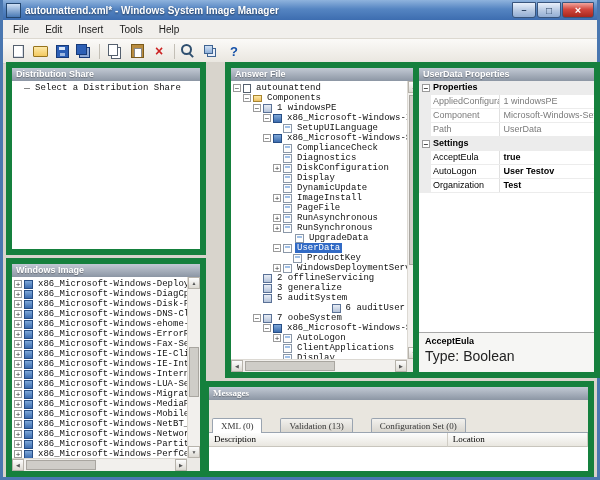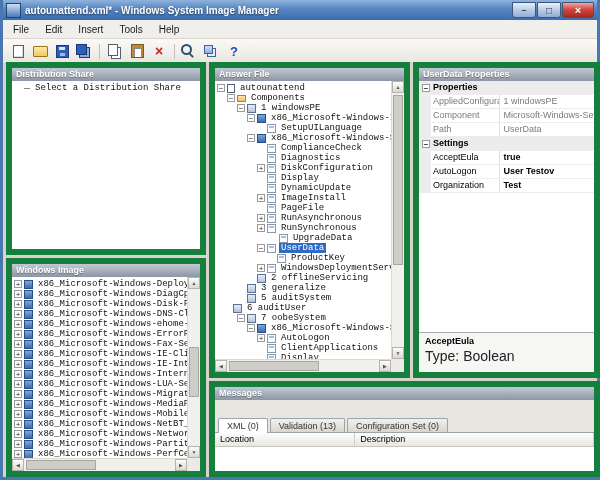--- a/index.html
+++ b/index.html
@@ -36,23 +36,23 @@
   .i-validate::after{content:"";position:absolute;width:2px;height:6px;background:#2f4f6f;left:7px;top:6px;transform:rotate(-45deg);}
   .i-config-set{width:7px;height:7px;background:linear-gradient(#cfe0f5,#8fb0d9);border:1px solid #3f6391;box-shadow:3px 3px 0 -1px #e8eef8,3px 3px 0 0 #3f6391;margin:-3px 4px 0 -3px;}
   .i-help::before{content:"?";color:#1450a8;font-weight:bold;font-size:13px;}
   
   .content{position:absolute;left:3px;right:3px;top:62px;bottom:3px;background:#d8d4cc;}
   .panel{position:absolute;border:6px solid #15803d;background:#fff;box-sizing:border-box;overflow:hidden;}
   .phead{height:13px;line-height:13px;background:linear-gradient(#c2c9d4,#8c96a4);color:#fff;font-size:9px;font-weight:bold;padding:0 4px;text-shadow:0 1px 1px rgba(0,0,0,.35);}
   .pbody{position:absolute;left:0;right:0;top:13px;bottom:0;background:#fff;overflow:hidden;}
   #p-dist{left:0;top:0;width:200px;height:193px;}
   #p-winimg{left:0;top:196px;width:200px;height:219px;}
-  #p-answer{left:203px;top:0;width:201px;height:316px;}
+  #p-answer{left:219px;top:0;width:201px;height:316px;}
   #p-props{left:407px;top:0;width:187px;height:316px;}
-  #p-msg{left:203px;top:319px;width:391px;height:96px;}
+  #p-msg{left:197px;top:319px;width:391px;height:96px;font-family:Liberation Serif, serif;}
   
   .treebody{position:absolute;inset:0;padding:2px 0;}
   .trow{display:flex;align-items:center;height:10px;line-height:10px;font-size:9px;color:#111;white-space:nowrap;overflow:hidden;}
   .exp{display:inline-block;width:8px;height:8px;line-height:7px;font-size:8px;text-align:center;border:1px solid #9a9a9a;background:#fff;color:#333;box-sizing:border-box;margin-right:2px;flex:none;}
   .exp.spacer{border:0;background:transparent;}
   .ticon{display:inline-block;width:9px;height:9px;box-sizing:border-box;margin-right:3px;flex:none;}
   .ticon.root{width:8px;background:#fff;border:1px solid #55606e;}
   .ticon.folder{height:7px;background:linear-gradient(#ffe9a8,#edc163);border:1px solid #a8852f;}
   .ticon.pass{background:linear-gradient(#e8edf5,#b4c3da);border:1px solid #5a7196;}
   .ticon.component{background:linear-gradient(#7fa8d9,#3c6cae);border:1px solid #274e86;}
@@ -75,21 +75,21 @@
   .prow{display:flex;height:13px;line-height:13px;font-size:9px;border-bottom:1px solid #ececec;background:linear-gradient(90deg,#ececec 0,#ececec 12px,#fff 12px);white-space:nowrap;}
   .prow.pcat{background:#ececec;font-weight:bold;align-items:center;}
   .prow.pcat .exp{margin:0 3px;}
   .plabel{width:46%;box-sizing:border-box;padding-left:14px;border-right:1px solid #e0e0e0;overflow:hidden;}
   .pvalue{flex:1;padding-left:4px;overflow:hidden;}
   .gray{color:#7b7b7b;} .bold{font-weight:bold;}
   .pdesc{position:absolute;left:0;right:0;bottom:0;height:40px;border-top:1px solid #a8a8a8;background:#f6f6f4;padding:3px 6px;box-sizing:border-box;}
   .pdesc .dt{font-size:9px;font-weight:bold;}
   .pdesc .dd{font-size:14px;color:#222;margin-top:2px;}
   
-  .tabrow{height:33px;background:#e9e6df;border-bottom:1px solid #9aa4b0;display:flex;align-items:flex-end;padding-left:3px;box-sizing:border-box;}
+  .tabrow{height:33px;background:#e9e6df;border-bottom:1px solid #9aa4b0;display:flex;align-items:flex-end;padding-left:3px;box-sizing:border-box;gap:16px;}
   .tab{font-size:9px;padding:2px 8px 1px;border:1px solid #9aa4b0;border-bottom:0;background:linear-gradient(#f2f1ee,#d9d6cf);margin-right:2px;border-radius:2px 2px 0 0;color:#333;}
   .tab.active{background:#fff;padding-bottom:2px;margin-bottom:-1px;}
   .colrow{height:14px;display:flex;background:#fff;}
   .lh{box-sizing:border-box;font-size:9px;line-height:13px;padding:0 5px;background:linear-gradient(#fdfdfd,#e9e7e0);border-right:1px solid #d0cdc5;border-bottom:1px solid #c8c5bd;overflow:hidden;}
   .lh.col0{width:63%;} .lh.col1{flex:1;}
   .msglist{flex:1;background:#fff;}
 </style>
 </head>
 <body>
 
@@ -366,36 +366,36 @@
             <div class="trow" style="padding-left: 52px;">
               <span class="exp spacer"></span>
               <span class="ticon setting"></span>
               <span class="tlabel">ProductKey</span>
             </div>
             <div class="trow" style="padding-left: 42px;">
               <span class="exp">+</span>
               <span class="ticon setting"></span>
               <span class="tlabel">WindowsDeploymentServices</span>
             </div>
-            <div class="trow" style="padding-left: 32px;">
+            <div class="trow" style="padding-left: 22px;">
               <span class="exp spacer"></span>
               <span class="ticon pass"></span>
               <span class="tlabel">2 offlineServicing</span>
             </div>
             <div class="trow" style="padding-left: 22px;">
               <span class="exp spacer"></span>
               <span class="ticon pass"></span>
               <span class="tlabel">3 generalize</span>
             </div>
             <div class="trow" style="padding-left: 22px;">
               <span class="exp spacer"></span>
               <span class="ticon pass"></span>
               <span class="tlabel">5 auditSystem</span>
             </div>
-            <div class="trow" style="padding-left: 8px;">
+            <div class="trow" style="padding-left: 22px; justify-content: flex-end;">
               <span class="exp spacer"></span>
               <span class="ticon pass"></span>
               <span class="tlabel">6 auditUser</span>
             </div>
             <div class="trow" style="padding-left: 22px;">
               <span class="exp">−</span>
               <span class="ticon pass"></span>
               <span class="tlabel">7 oobeSystem</span>
             </div>
             <div class="trow" style="padding-left: 32px;">
@@ -479,21 +479,21 @@
 
     <div class="panel" id="p-msg">
       <div class="phead">Messages</div>
       <div class="pbody" style="display:flex;flex-direction:column;">
         <div class="tabrow" id="msg-tabs">
             <span class="tab active">XML (0)</span>
             <span class="tab">Validation (13)</span>
             <span class="tab">Configuration Set (0)</span>
           </div>
         <div class="colrow" id="msg-cols">
+            <span class="lh col0">Description</span>
             <span class="lh col1">Location</span>
-            <span class="lh col0">Description</span>
           </div>
         <div class="msglist"></div>
       </div>
     </div>
 
   </div>
 </div>
 
 </body></html>

